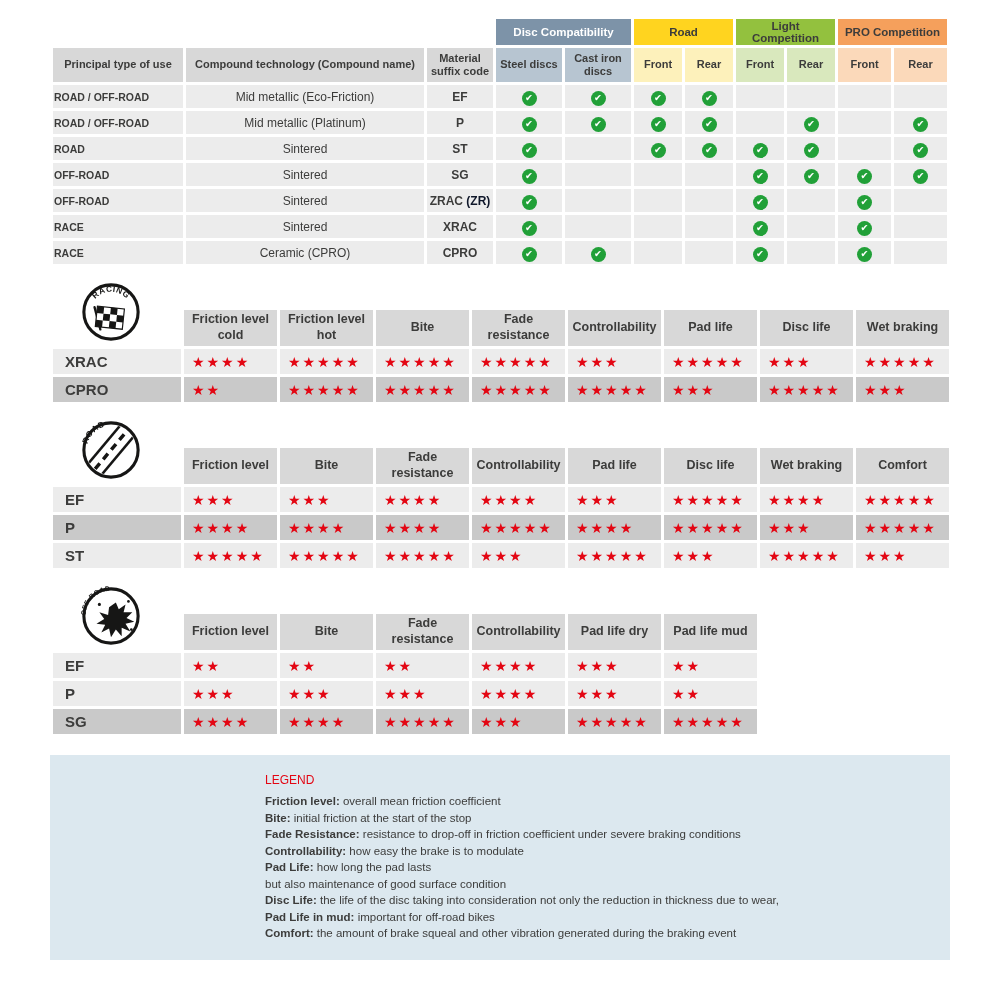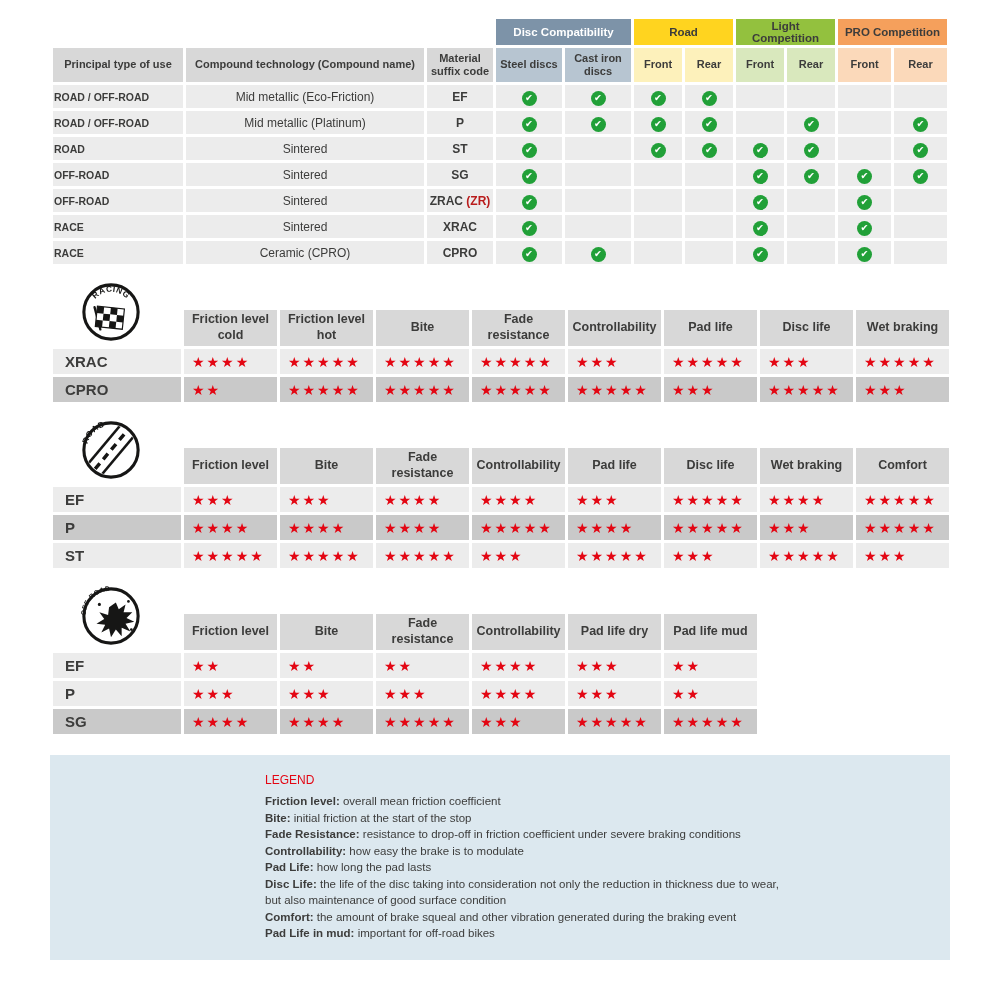--- a/index.html
+++ b/index.html
@@ -24,21 +24,21 @@
   .colhdr { height:34px; font-size:11px; line-height:1.2; padding:2px; }
   .hdr-gray  { background:var(--header-cell,#d8d8d8); }
   .hdr-disc  { background:var(--disc-sub,#b7c5d1); }
   .hdr-road  { background:var(--road-sub,#fdf1bb); }
   .hdr-light { background:var(--light-sub,#d9e8bd); }
   .hdr-pro   { background:var(--pro-sub,#fbd9ba); }
   .compat td.cell { background:var(--row-light,#ececec); height:23px; vertical-align:middle; text-align:center; }
   .compat td.use { font-size:10.5px; font-weight:bold; text-align:left; }
   .compat td.compound { font-size:12px; }
   .compat td.code { font-size:12px; font-weight:bold; }
-  .code-note { color:#b91c1c; font-weight:bold; }
+  .code-note { color:#0f172a; font-weight:bold; }
   .check {
     display:inline-flex; width:15px; height:15px; border-radius:50%;
     background:var(--check-green,#21a038); color:#fff; font-size:9.5px;
     align-items:center; justify-content:center; line-height:1; font-weight:bold;
   }
 
   
   .section { position:relative; margin-top:40px; }
   .section-icon { position:absolute; left:30px; top:-26px; width:62px; height:62px; }
   .rating th.rhdr {
@@ -413,20 +413,20 @@
   </div>
 
   <div class="legend">
     <div class="legend-title">LEGEND</div>
     <div id="legend-entries">
         <div class="legend-line"><b>Friction level: </b>overall mean friction coefficient</div>
         <div class="legend-line"><b>Bite: </b>initial friction at the start of the stop</div>
         <div class="legend-line"><b>Fade Resistance: </b>resistance to drop-off in friction coefficient under severe braking conditions</div>
         <div class="legend-line"><b>Controllability: </b>how easy the brake is to modulate</div>
         <div class="legend-line"><b>Pad Life: </b>how long the pad lasts</div>
+        <div class="legend-line">but also maintenance of good surface condition</div>
         <div class="legend-line"><b>Disc Life: </b>the life of the disc taking into consideration not only the reduction in thickness due to wear,</div>
-        <div class="legend-line">but also maintenance of good surface condition</div>
+        <div class="legend-line"><b>Pad Life in mud: </b>important for off-road bikes</div>
         <div class="legend-line"><b>Comfort: </b>the amount of brake squeal and other vibration generated during the braking event</div>
-        <div class="legend-line"><b>Pad Life in mud: </b>important for off-road bikes</div>
       </div>
   </div>
 
 </div>
 
 </body></html>

